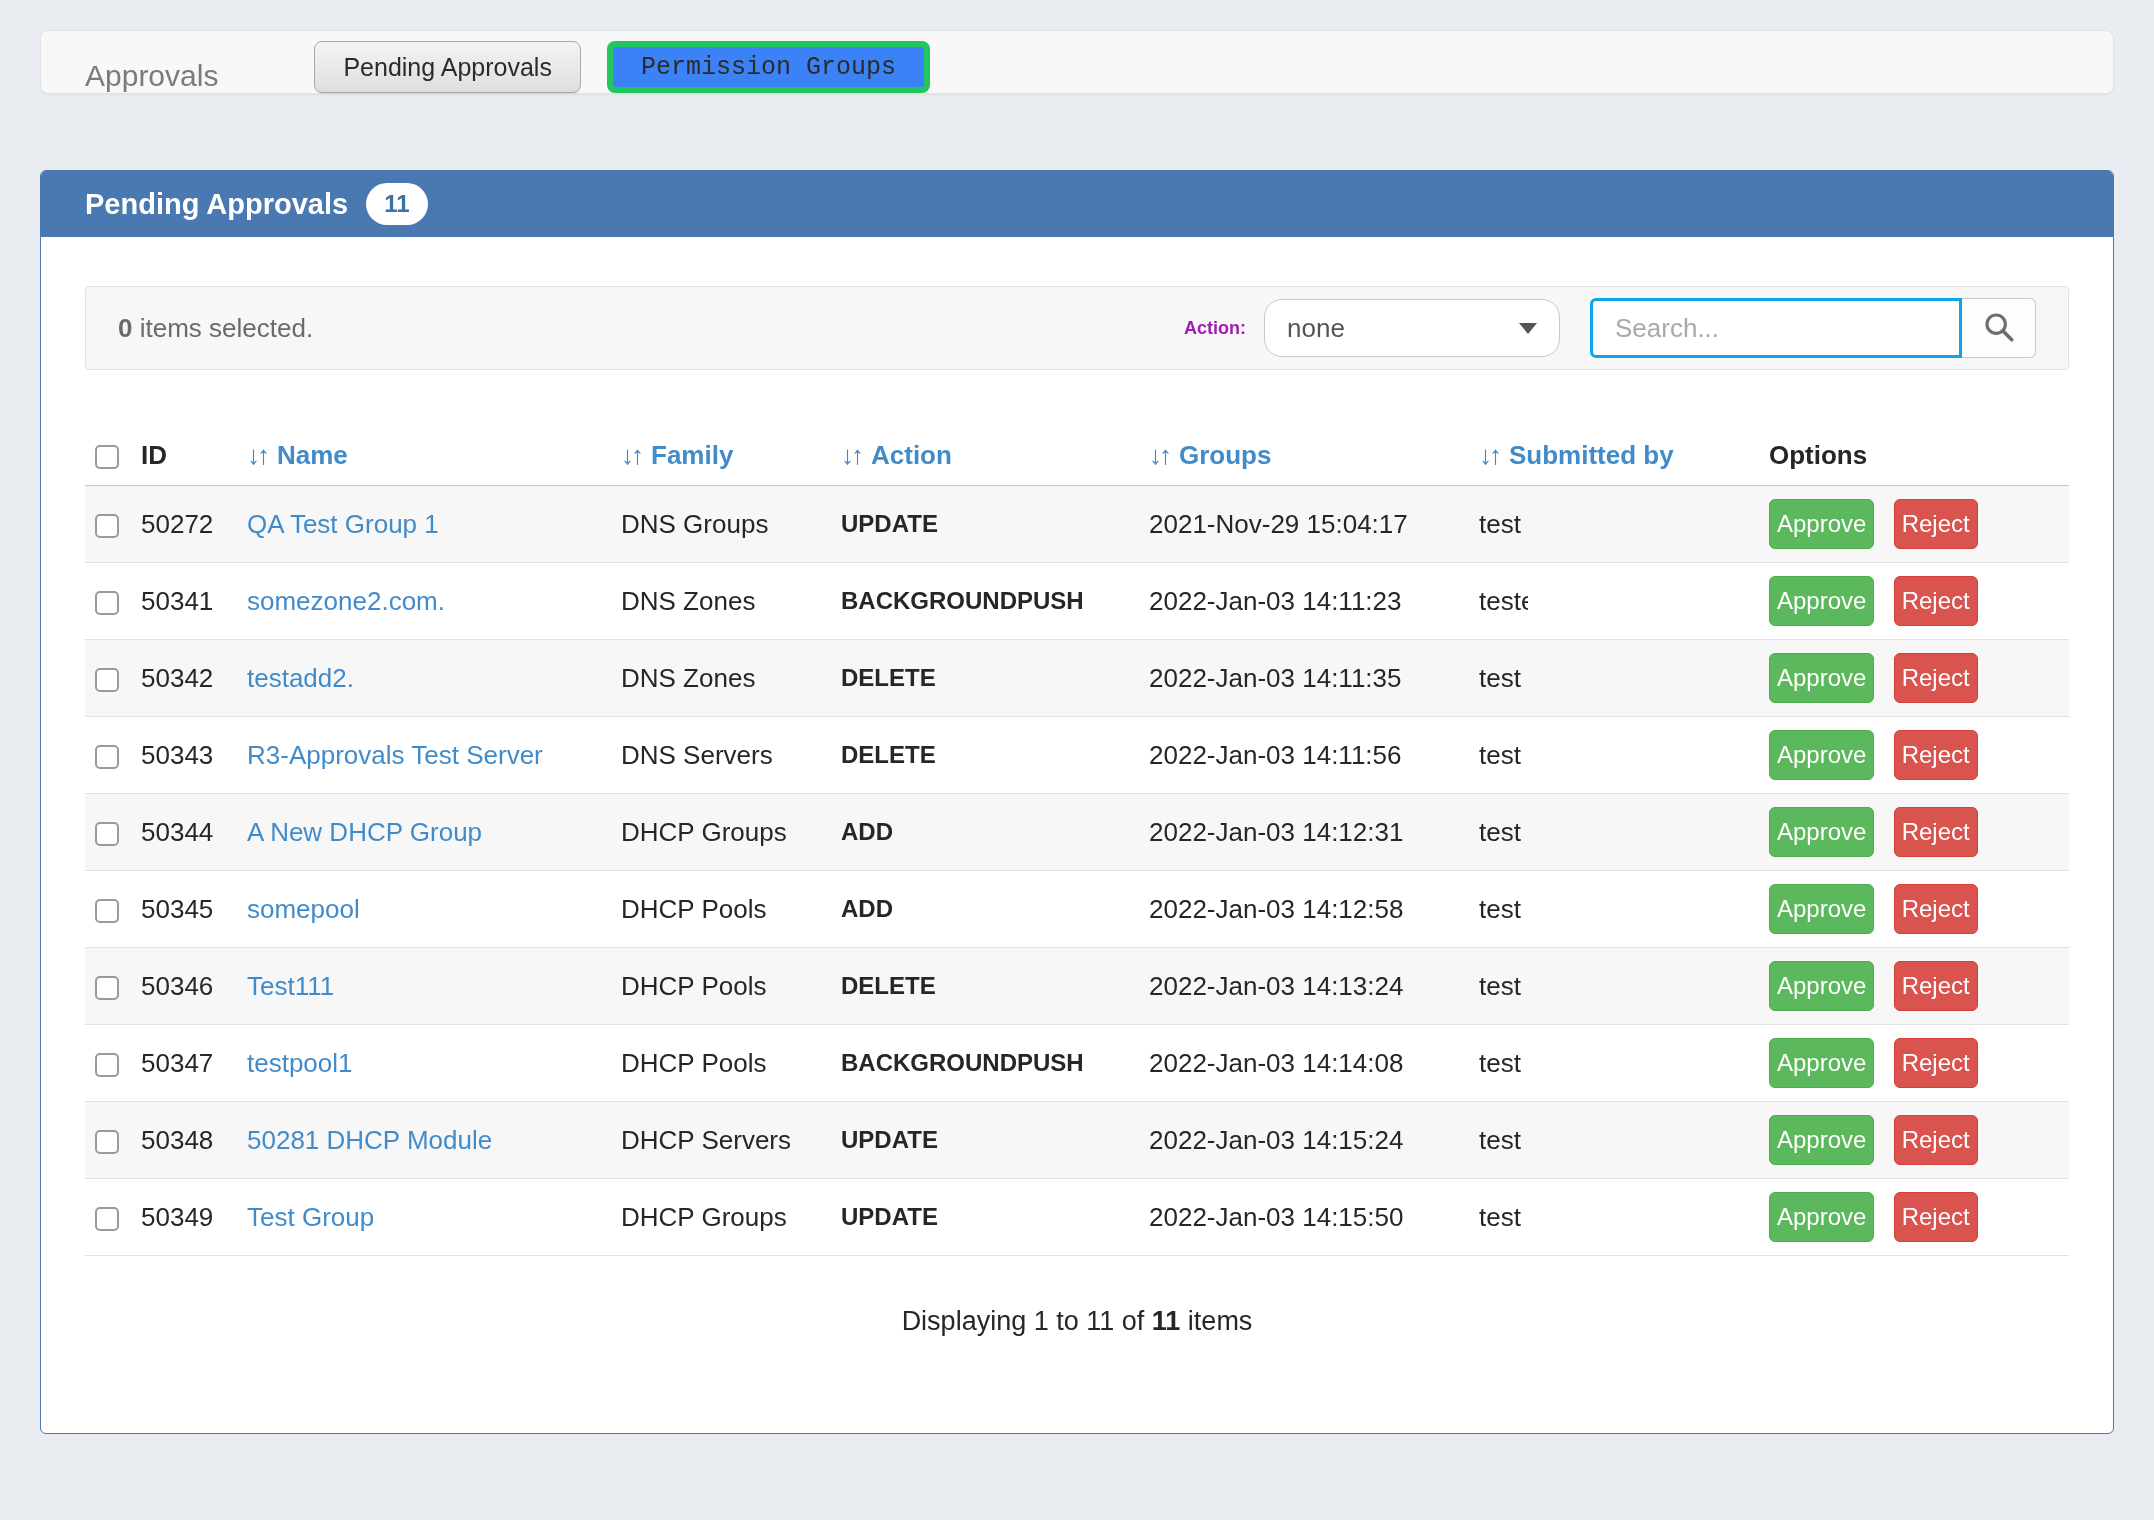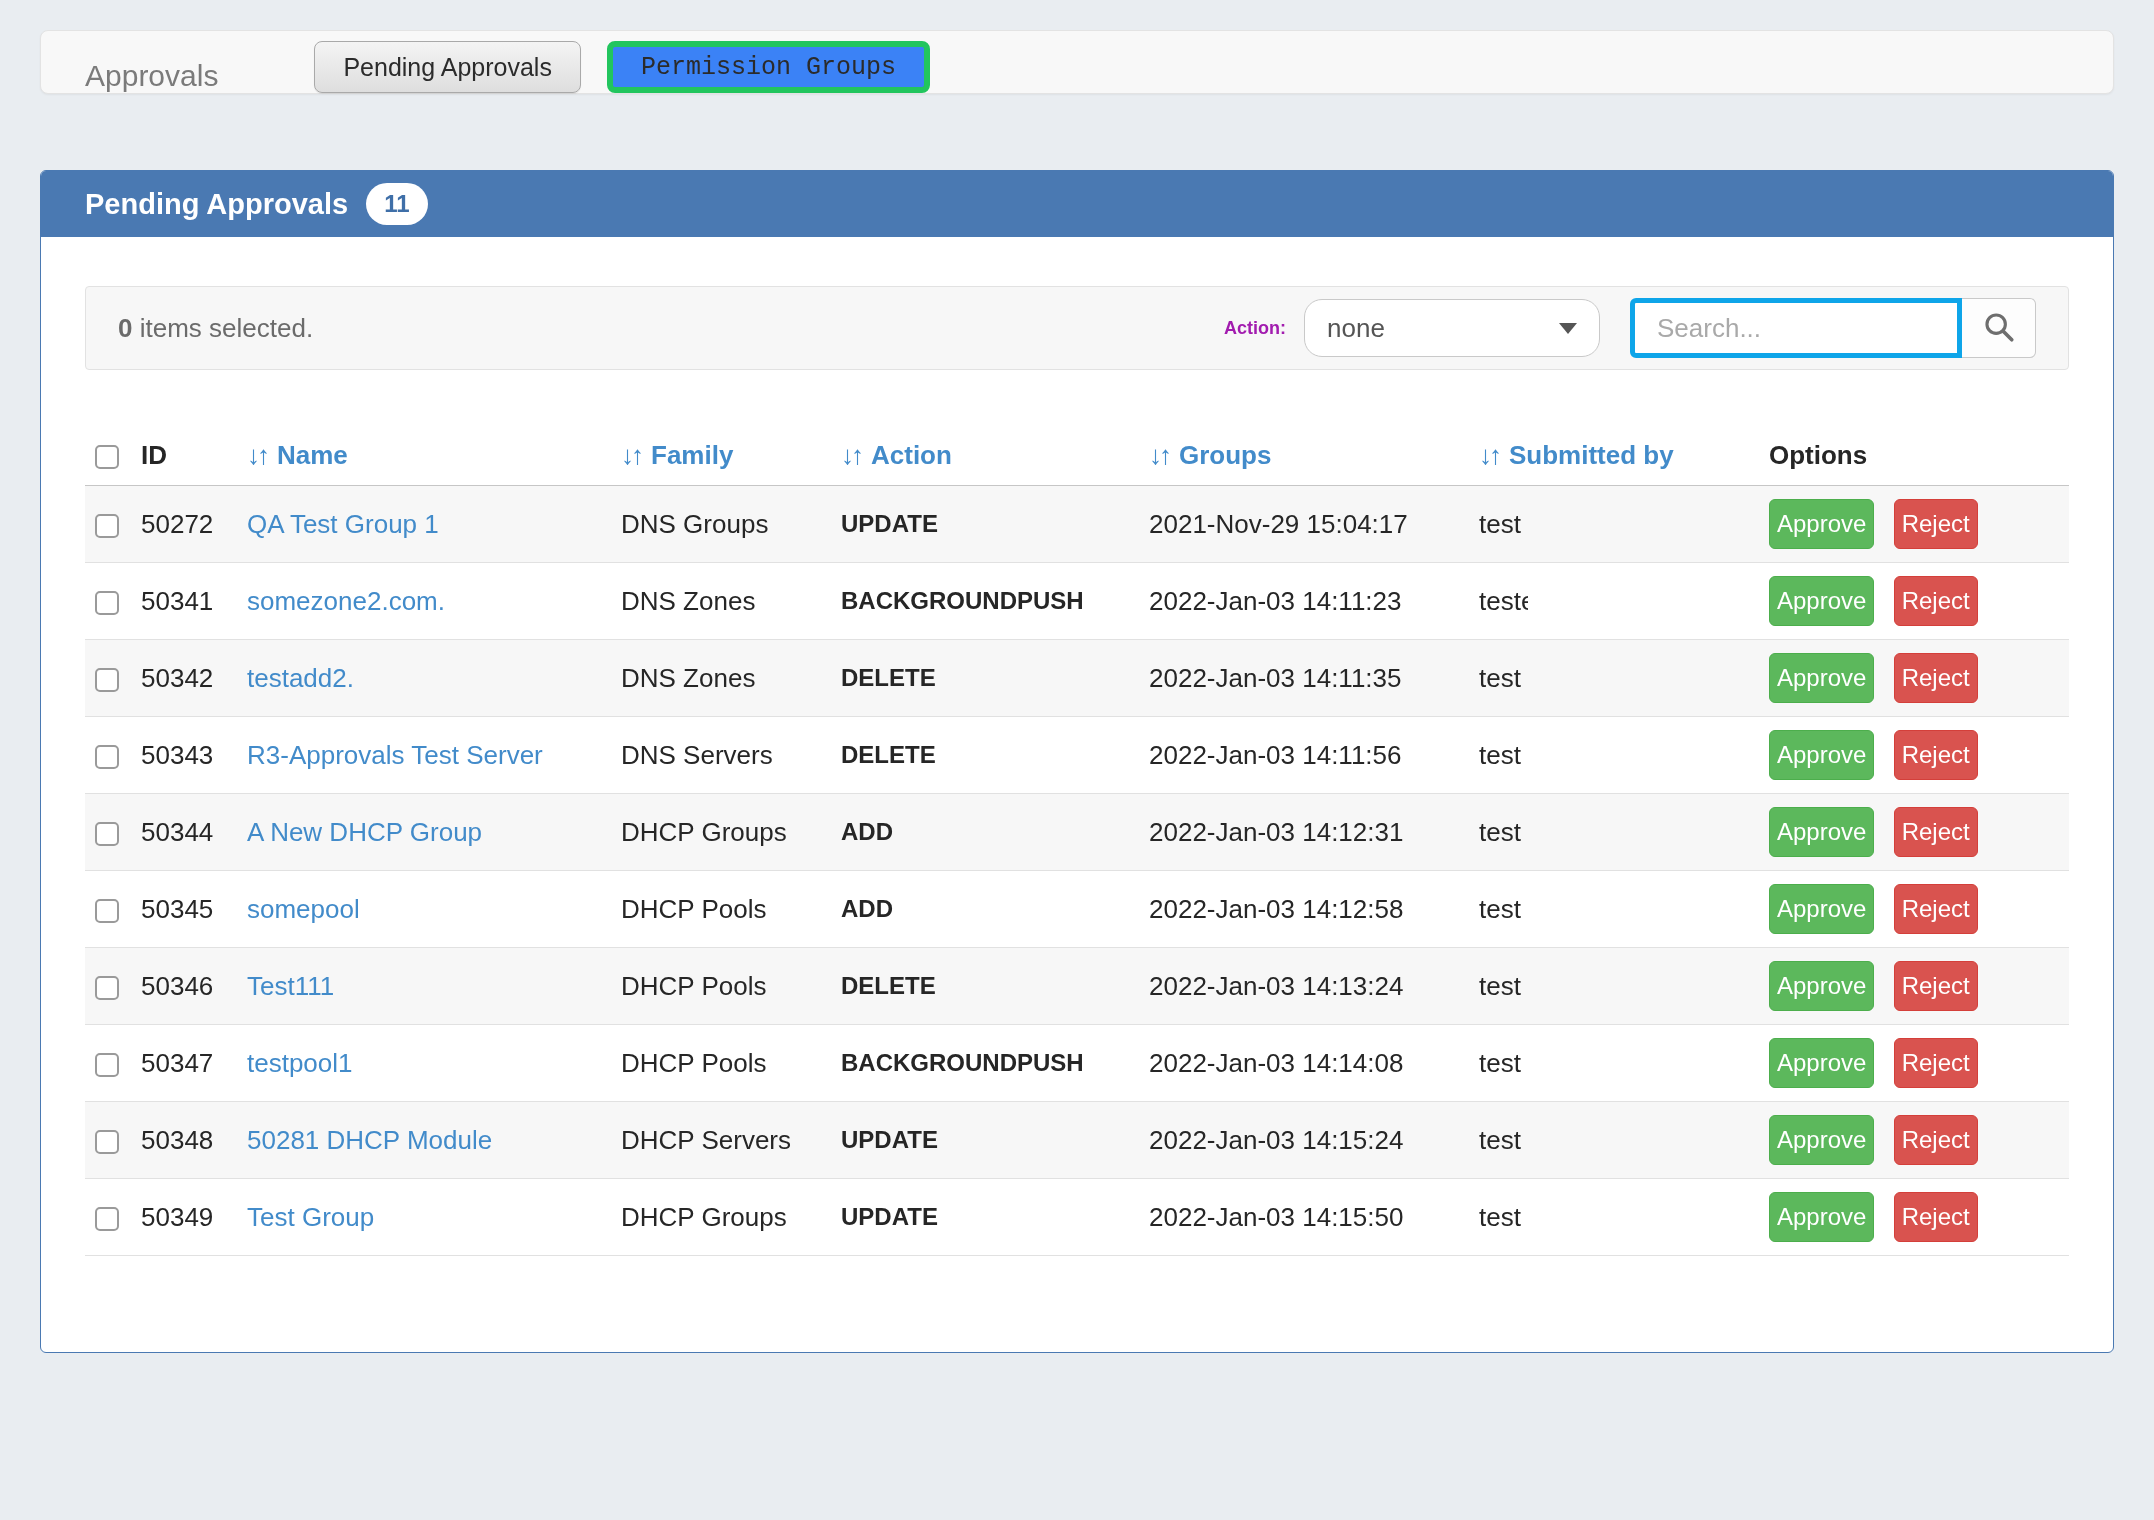--- a/index.html
+++ b/index.html
@@ -93,22 +93,22 @@
     cursor: pointer;
   }
   .caret {
     width: 0; height: 0;
     border-left: 9px solid transparent;
     border-right: 9px solid transparent;
     border-top: 11px solid #555;
   }
   .search-group { display: flex; margin-left: 30px; }
   .search-input {
-    width: 332px; height: 60px;
-    border: 5px solid #0ea5e9;
+    width: 372px; height: 60px;
+    border: 3px solid #0ea5e9;
     border-radius: 6px 0 0 6px;
     padding: 16px 22px;
     font-size: 26px;
     font-family: "Liberation Sans", sans-serif;
     color: #444;
     outline: none;
   }
   .search-input::placeholder { color: #a9a9a9; }
   .search-btn {
     width: 74px; height: 60px;
@@ -400,17 +400,22 @@
           <td>2022-Jan-03 14:15:50</td>
           <td><span>test</span></td>
           <td>
             <button class="btn approve">Approve</button>
             <button class="btn reject">Reject</button>
           </td>
         </tr>
       </tbody>
       </table>
 
+      <div class="display-info">
+        <span>Displaying 1 to 11 of</span>
+        <span class="bold">11</span>
+        <span>items</span>
+      </div>
 
     </div>
   </div>
 
 </div>
 
 </body></html>

